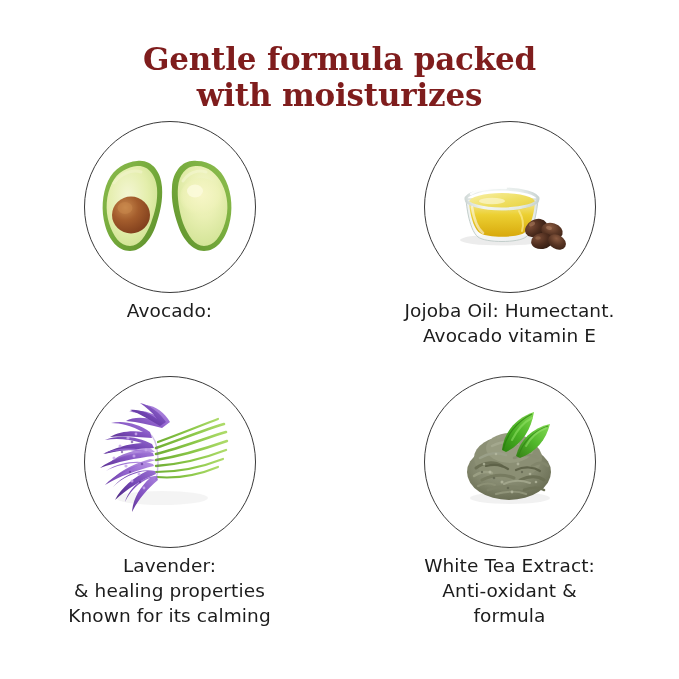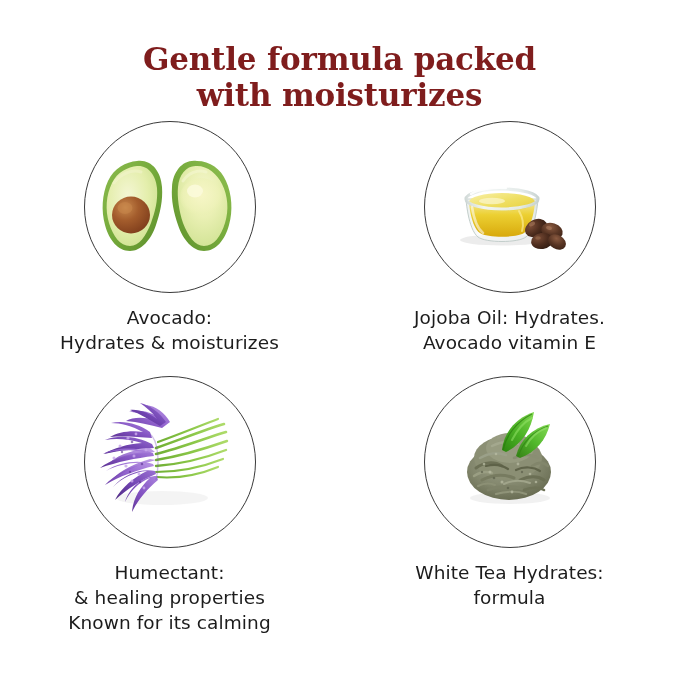--- a/index.html
+++ b/index.html
@@ -74,21 +74,21 @@
     box-sizing: border-box;
   }
   .art {
     position: absolute;
     left: 0; top: 0;
     width: 172px;
     height: 172px;
   }
 
   .caption {
-    margin-top: 12px;
+    margin-top: 5px;
     font-family: "DejaVu Sans", "Liberation Sans", sans-serif;
     font-size: 18.5px;
     line-height: 25px;
     color: #1c1c1c;
     letter-spacing: 0.1px;
   }
   .caption .cline { display: block; white-space: pre; }
 </style>
 </head>
 <body>
@@ -180,21 +180,20 @@
                      C 95 53, 103 44, 113 45 Z" fill="url(#avoFleshR)"></path>
 
             <ellipse cx="117" cy="76" rx="21" ry="19" fill="url(#avoBump)"></ellipse>
             <ellipse cx="111" cy="70" rx="8" ry="6.5" fill="#fbfadc" opacity="0.85"></ellipse>
             <path d="M99 60 C 104 52, 114 48, 122 51" stroke="#f6f7d6" stroke-width="3" fill="none" opacity="0.55" stroke-linecap="round"></path>
           </g>
         </svg>
       </div>
       <div class="caption">
         <span class="cline">Avocado:</span>
-        <span class="cline">Hydrates &amp; moisturizes</span>
       </div>
     </div>
 
     <div class="card col-right row-top">
       <div class="circle-wrap">
         <div class="circle-ring"></div>
         <svg class="art" viewBox="0 0 172 172">
           <defs>
             <linearGradient id="oilBody" x1="0%" y1="0%" x2="0%" y2="100%">
               <stop offset="0%" stop-color="#f4e58a"></stop>
@@ -262,21 +261,21 @@
             <ellipse cx="118" cy="120" rx="11" ry="8" transform="rotate(-8 118 120)" fill="url(#seedG1)"></ellipse>
             <ellipse cx="133" cy="121" rx="9.5" ry="7" transform="rotate(30 133 121)" fill="url(#seedG2)"></ellipse>
 
             <ellipse cx="108" cy="103" rx="3.2" ry="2" transform="rotate(-28 108 103)" fill="#a87a5c" opacity="0.6"></ellipse>
             <ellipse cx="125" cy="107" rx="3" ry="1.8" transform="rotate(18 125 107)" fill="#b08262" opacity="0.55"></ellipse>
             <ellipse cx="114" cy="117" rx="2.8" ry="1.7" fill="#9e7152" opacity="0.5"></ellipse>
           </g>
         </svg>
       </div>
       <div class="caption">
-        <span class="cline">Jojoba Oil: Hydrates.</span>
+        <span class="cline">Jojoba Oil: Humectant.</span>
         <span class="cline">Avocado vitamin E</span>
       </div>
     </div>
 
     <div class="card col-left row-bottom">
       <div class="circle-wrap">
         <div class="circle-ring"></div>
         <svg class="art" viewBox="0 0 172 172">
           <defs>
             <linearGradient id="stemG" x1="0%" y1="0%" x2="100%" y2="0%">
@@ -356,21 +355,21 @@
               <circle cx="58" cy="88" r="1.3"></circle>
                 <circle cx="46" cy="96" r="1.2"></circle>
               <circle cx="56" cy="106" r="1.2"></circle>
             </g>
           </g>
 
           <path d="M66 58 C 74 64, 76 86, 72 104" stroke="#7a4fbb" stroke-width="1.4" fill="none" opacity="0.35"></path>
         </svg>
       </div>
       <div class="caption">
-        <span class="cline">Humectant:</span>
+        <span class="cline">Lavender:</span>
         <span class="cline">&amp; healing properties</span>
         <span class="cline">Known for its calming</span>
       </div>
     </div>
 
     <div class="card col-right row-bottom">
       <div class="circle-wrap">
         <div class="circle-ring"></div>
         <svg class="art" viewBox="0 0 172 172">
           <defs>
@@ -443,19 +442,20 @@
             <path d="M92 80 C 96 64, 108 52, 126 48
                      C 122 64, 112 76, 96 82 Z" fill="url(#freshLeafB)"></path>
             <path d="M94 81 C 98 68, 108 56, 124 50" stroke="#2f8412" stroke-width="1.2" fill="none" opacity="0.7"></path>
 
             <path d="M88 64 C 93 54, 100 46, 108 42" stroke="#9ae86e" stroke-width="2" fill="none" opacity="0.5" stroke-linecap="round"></path>
             <path d="M102 70 C 107 61, 114 55, 122 52" stroke="#a5ec7a" stroke-width="2" fill="none" opacity="0.45" stroke-linecap="round"></path>
           </g>
         </svg>
       </div>
       <div class="caption">
-        <span class="cline">White Tea Hydrates:</span>
+        <span class="cline">White Tea Extract:</span>
+        <span class="cline">Anti-oxidant &amp;</span>
         <span class="cline">formula</span>
       </div>
     </div>
 
   </div>
 </div>
 
 </body></html>

